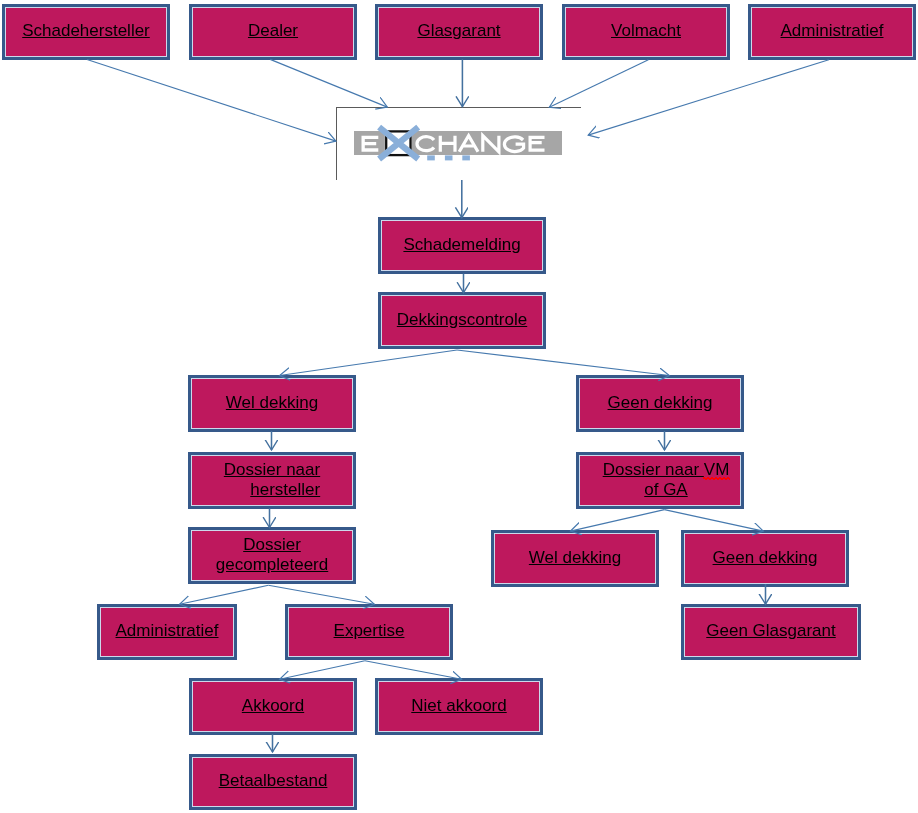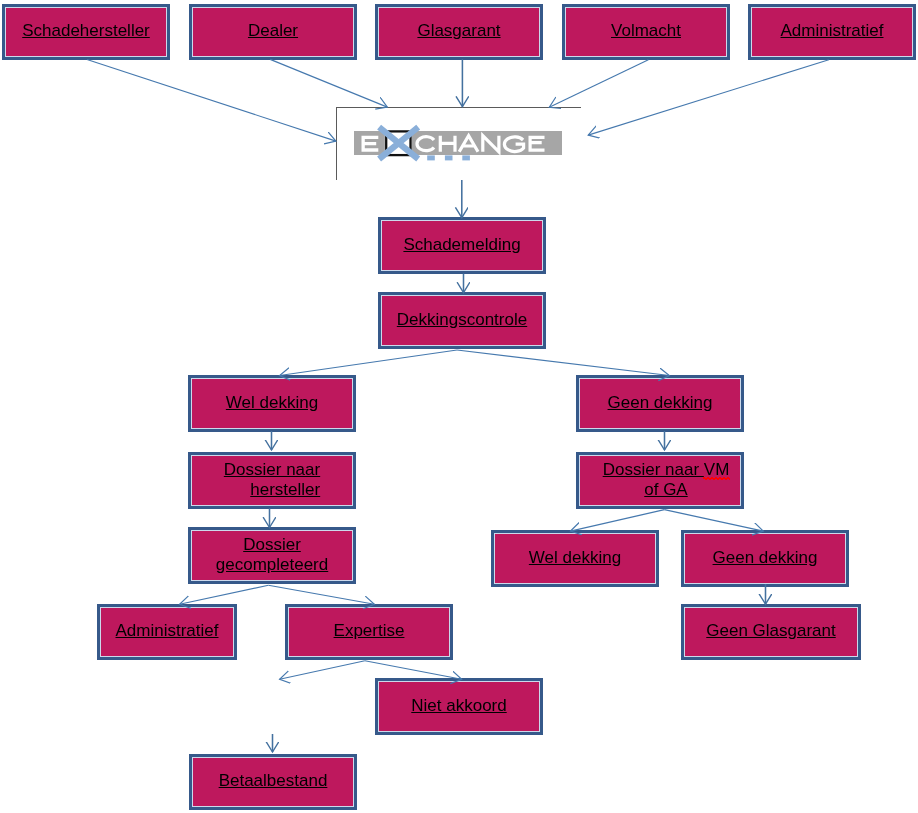--- a/index.html
+++ b/index.html
@@ -148,19 +148,22 @@
     </div>
     <div class="node" style="left: 97px; top: 604px; width: 140px; height: 56px;">
       <span>Administratief</span>
     </div>
     <div class="node" style="left: 285px; top: 604px; width: 168px; height: 56px;">
       <span>Expertise</span>
     </div>
     <div class="node" style="left: 681px; top: 604px; width: 180px; height: 56px;">
       <span>Geen Glasgarant</span>
     </div>
+    <div class="node" style="left: 189px; top: 678px; width: 168px; height: 57px;">
+      <span>Akkoord</span>
+    </div>
     <div class="node" style="left: 375px; top: 678px; width: 168px; height: 57px;">
       <span>Niet akkoord</span>
     </div>
     <div class="node" style="left: 189px; top: 754px; width: 168px; height: 56px;">
       <span>Betaalbestand</span>
     </div>
   </div>
 
 </body></html>

